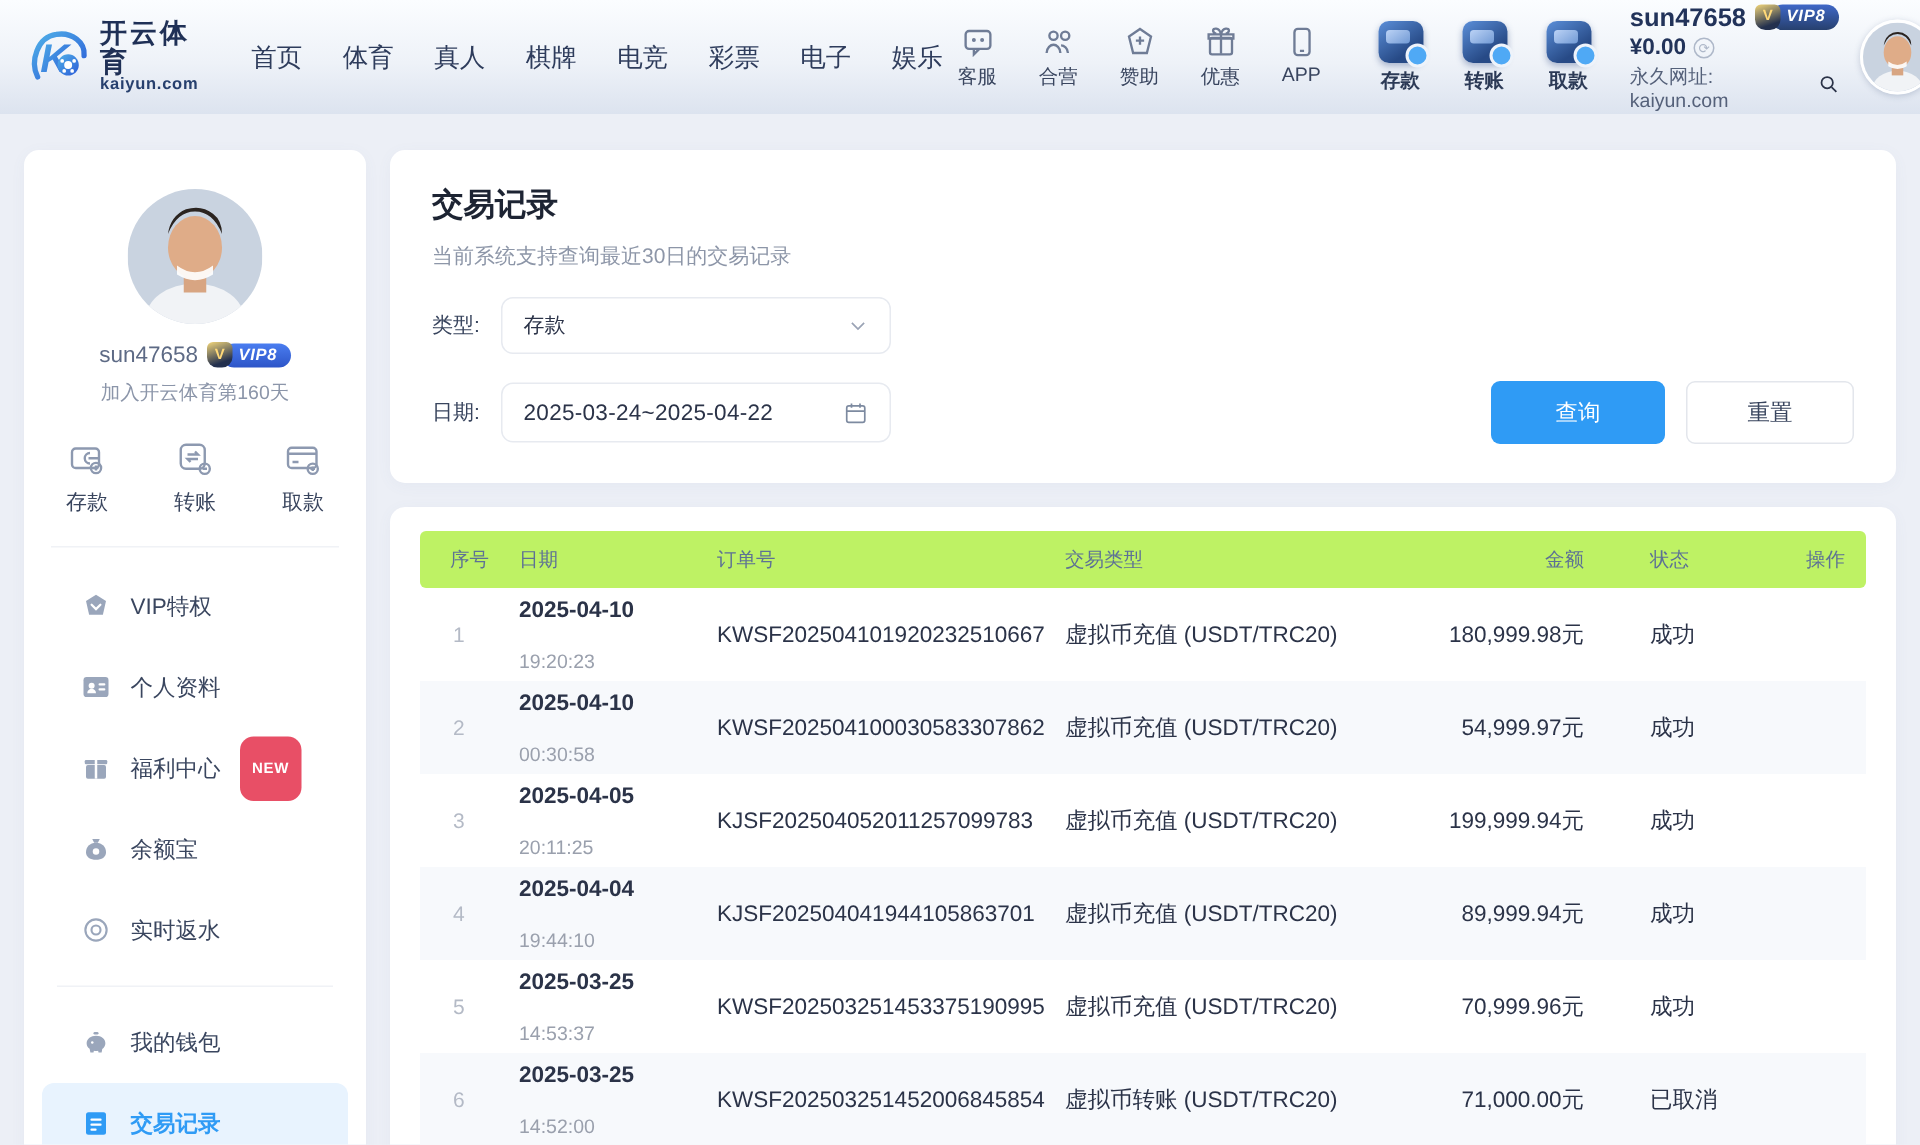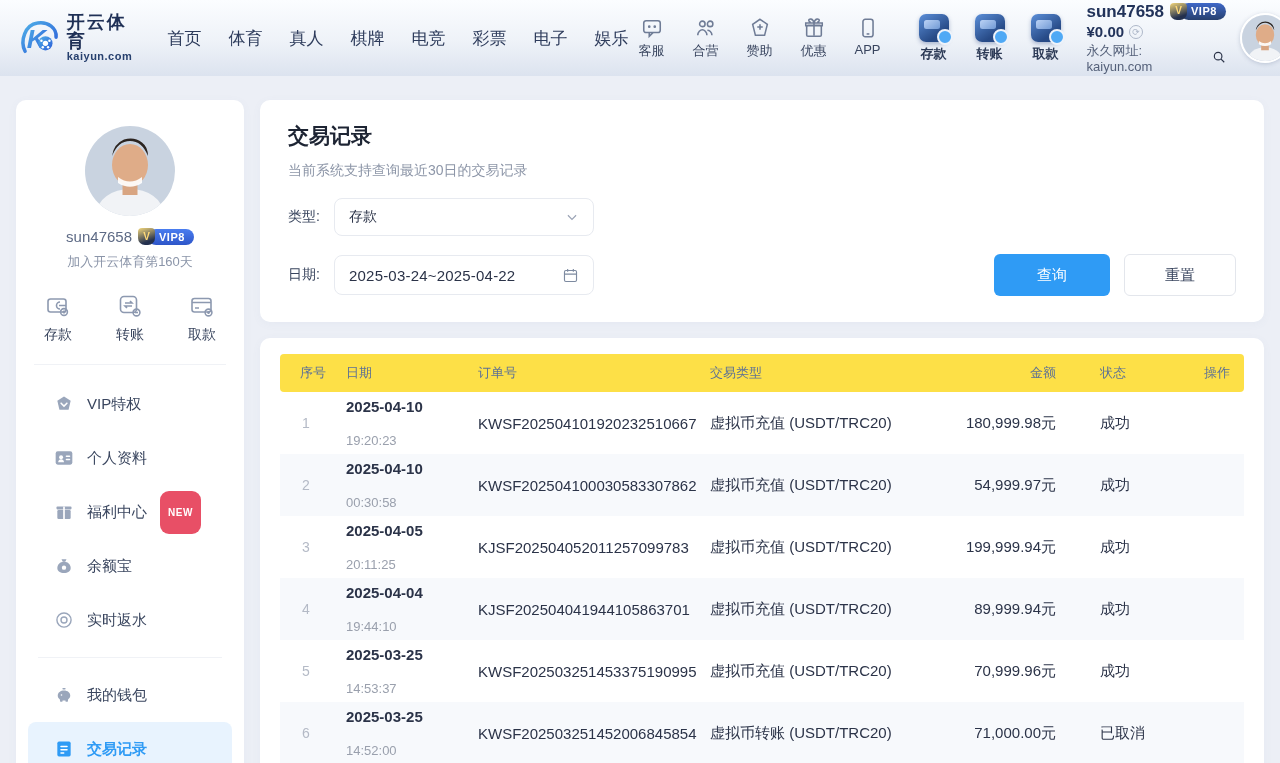--- a/index.html
+++ b/index.html
@@ -37,21 +37,21 @@
   .wl-label{ font-size:13px; font-weight:bold; color:#2c3a56; white-space:nowrap; }
   .user-block{ margin-left:18px; line-height:1.25; }
   .user-row1{ display:flex; align-items:center; gap:6px; }
   .user-name{ font-size:17px; font-weight:bold; color:#22335a; }
   .vip-badge{ display:inline-flex; align-items:center; position:relative; cursor:pointer; }
   .vip-shield{ width:17px; height:17px; border-radius:4px 4px 7px 7px;
     background:linear-gradient(160deg,#f4d77a,#23304e 75%);
     display:flex; align-items:center; justify-content:center;
     color:#ffd978; font-size:10px; font-weight:bold; z-index:1; }
   .vip-pill{ background:linear-gradient(180deg,#3f68c8,#27406e);
-    color:#fff; font-size:11px; font-weight:bold; 
+    color:#fff; font-size:11px; font-weight:bold; font-style:italic;
     border-radius:9px; padding:2px 9px 2px 11px; margin-left:-7px; letter-spacing:.5px; }
   .user-row2{ display:flex; align-items:center; gap:5px; margin-top:1px; }
   .user-balance{ font-size:15px; font-weight:bold; color:#22335a; }
   .refresh-icon{ width:14px; height:14px; border:1.4px solid #aeb8c9; border-radius:50%;
     color:#aeb8c9; font-size:9px; display:flex; align-items:center; justify-content:center; cursor:pointer; }
   .user-row3{ display:flex; align-items:center; gap:3px; margin-top:1px; }
   .user-site{ font-size:13px; color:#55617a; }
   .search-icon svg{ width:14px; height:14px; stroke:#2b3348; fill:none; stroke-width:2; cursor:pointer; }
   .tb-avatar{ width:50px; height:50px; border-radius:50%; margin-left:14px; overflow:hidden;
     border:2px solid #fff; box-shadow:0 1px 4px rgba(60,80,120,.25); cursor:pointer; flex:none; }
@@ -106,21 +106,21 @@
   .range-item.active{ border:1px solid #4aa3f5; border-radius:8px; color:#2f9bf5; }
   .range-item.active::before{ display:none; }
   .filter-actions{ margin-left:auto; display:flex; gap:14px; }
   .btn{ height:42px; border-radius:6px; font-size:15px; display:flex; align-items:center;
     justify-content:center; cursor:pointer; border:none; font-family:inherit; }
   .btn-primary{ width:116px; background:#2f9bf5; color:#fff; }
   .btn-plain{ width:112px; background:#fff; border:1px solid #e3e6ec; color:#39455e; }
   
   .table-card{ padding:16px 20px 0; min-height:440px; }
   table{ width:100%; border-collapse:collapse; table-layout:fixed; }
-  thead th{ background:#fde047; height:38px; font-size:13px; font-weight:normal; color:#5d7195;
+  thead th{ background:#bef264; height:38px; font-size:13px; font-weight:normal; color:#5d7195;
     text-align:left; padding:0 8px; }
   th.col-seq{ width:58px; padding-left:20px; border-radius:4px 0 0 4px; }
   th.col-date{ width:132px; }
   th.col-order{ width:232px; }
   th.col-type{ width:242px; }
   th.col-amount{ width:120px; text-align:right; }
   th.col-status{ width:110px; padding-left:36px; }
   th.col-action{ width:70px; text-align:right; padding-right:14px; border-radius:0 4px 4px 0; }
   tbody td{ height:62px; padding:0 8px; font-size:15px; color:#2b3348; }
   tbody tr.alt{ background:#f7f9fc; }

